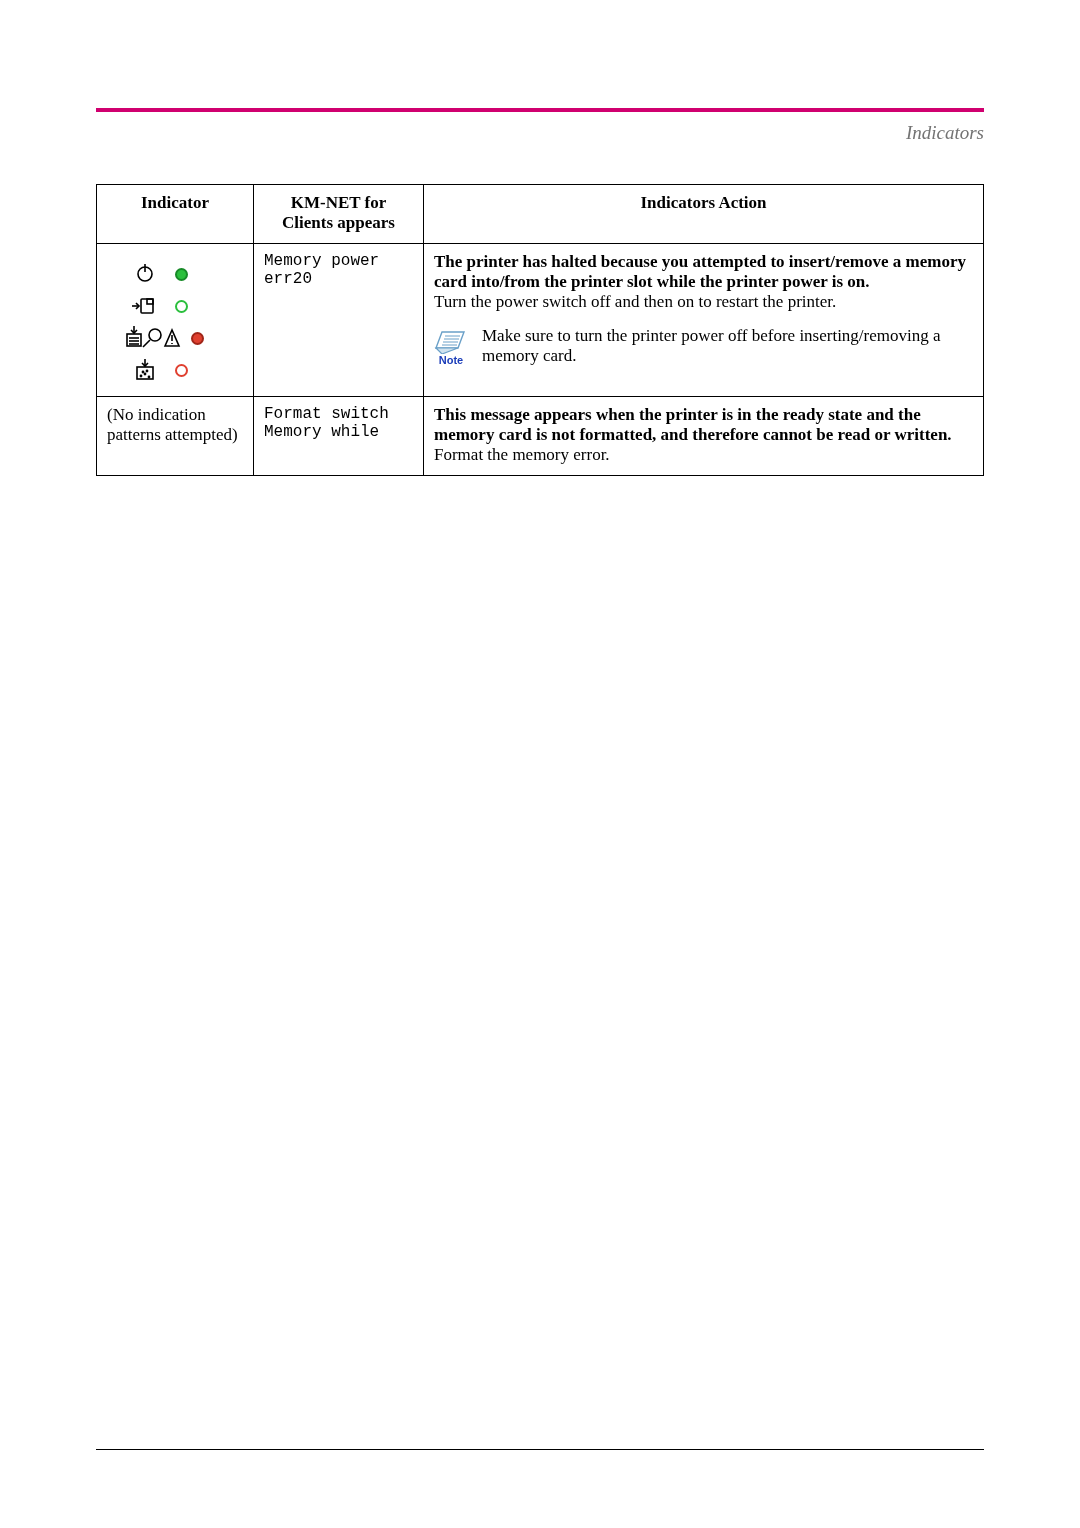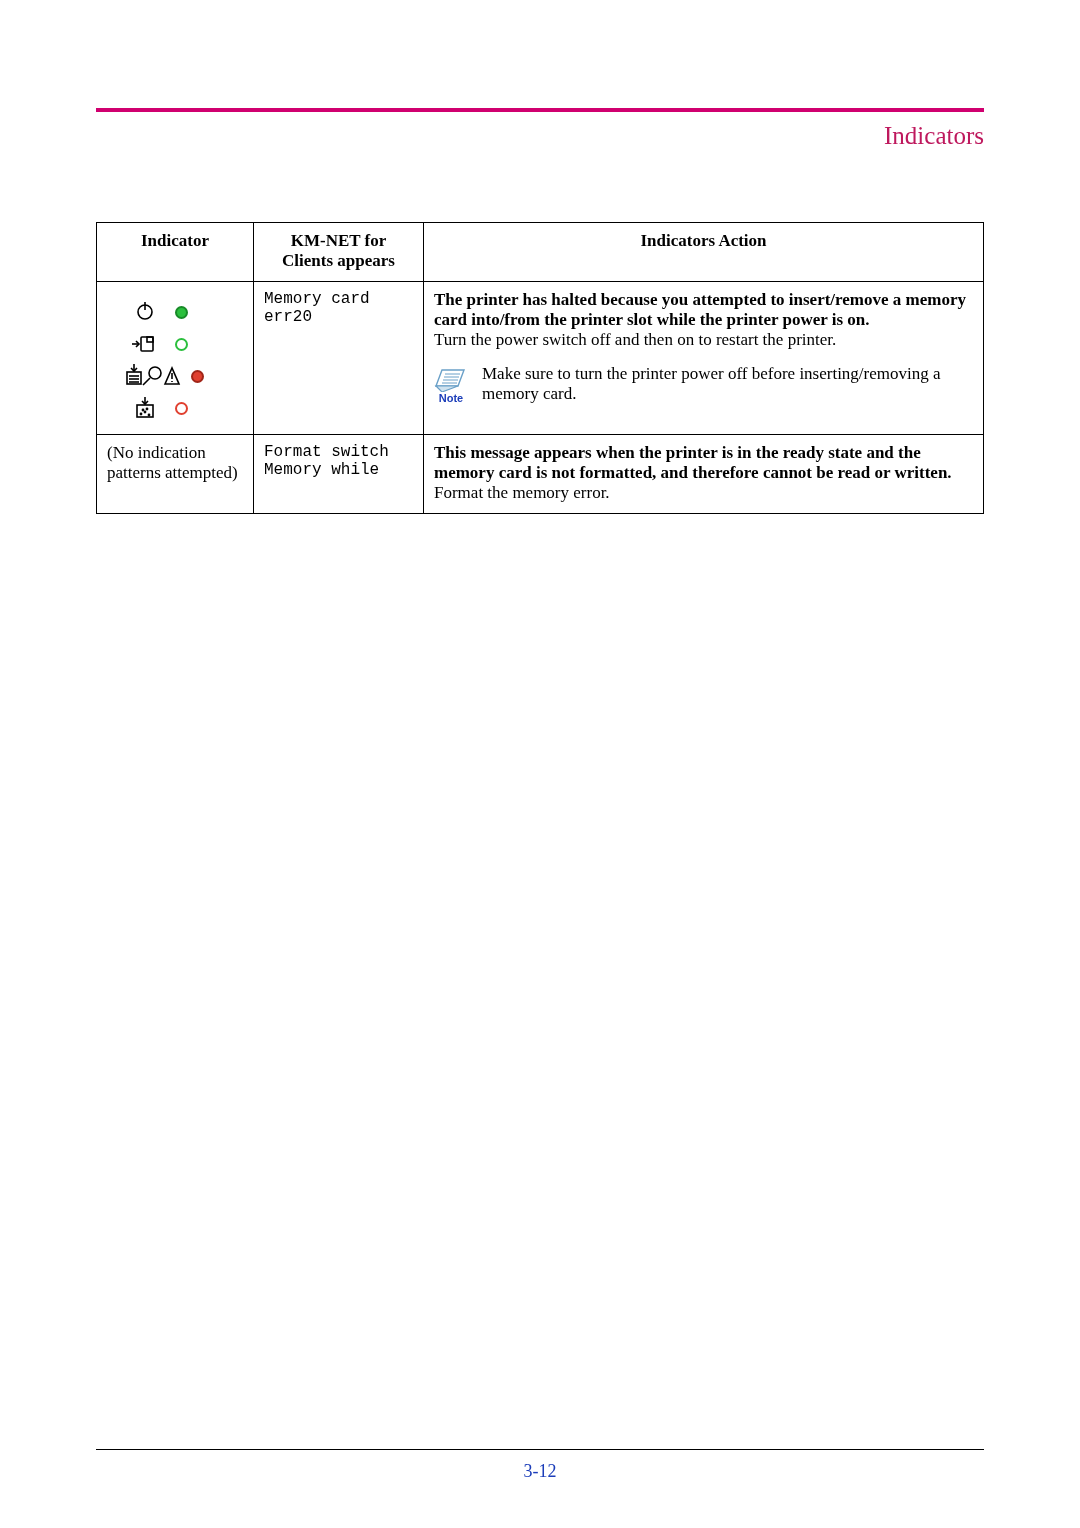--- a/index.html
+++ b/index.html
@@ -18,28 +18,29 @@
     width: 1080px;
     height: 1528px;
     padding: 96px 96px 0 96px;
   }
   .top-rule {
     border-top: 4px solid #d0006f;
     margin-top: 12px;
   }
   .header-text {
     text-align: right;
-    color: #be185d;
-    font-size: 25px;
+    color: #737373;
+    font-size: 19px;
     padding-top: 10px;
+    font-style: italic;
   }
   table.ind {
     border-collapse: collapse;
     width: 100%;
-    margin-top: 72px;
+    margin-top: 40px;
     table-layout: fixed;
   }
   table.ind th, table.ind td {
     border: 1.5px solid #000;
     padding: 8px 10px 10px 10px;
     vertical-align: top;
     text-align: left;
   }
   table.ind th {
     font-weight: bold;
@@ -189,21 +190,21 @@
                     <circle cx="11" cy="15" r="0.6" fill="#000"></circle>
                   <circle cx="15" cy="18" r="0.6" fill="#000"></circle>
                     <circle cx="9" cy="13" r="0.6" fill="#000"></circle>
                   <circle cx="13" cy="12" r="0.6" fill="#000"></circle>
                 </svg>
               </span>
               <span class="led led-ring-r"></span>
             </div>
           </div>
         </td>
-        <td class="mono">Memory card err20</td>
+        <td class="mono">Memory power err20</td>
         <td>
           <span class="bold">The printer has halted because you attempted to insert/remove a memory card into/from the printer slot while the printer power is on.</span><br>
           <span>Turn the power switch off and then on to restart the printer.</span>
           <div class="note-block">
             <div class="note-icon">
               <svg width="34" height="28" viewBox="0 0 34 28">
                 <polygon points="2,22 24,22 30,6 8,6" fill="#fff" stroke="#6aa0c8" stroke-width="1.4"></polygon>
                 <polygon points="2,22 8,28 24,22" fill="#cfe2ef" stroke="#6aa0c8" stroke-width="1.2"></polygon>
                 <line x1="11" y1="10" x2="26" y2="10" stroke="#6aa0c8" stroke-width="1"></line>
                 <line x1="10" y1="13" x2="25" y2="13" stroke="#6aa0c8" stroke-width="1"></line>
@@ -225,14 +226,13 @@
         </td>
         <td>
           <span class="bold">This message appears when the printer is in the ready state and the memory card is not formatted, and therefore cannot be read or written.</span><br>
           <span>Format the memory error.</span>
         </td>
       </tr>
     </tbody>
   </table>
 
   <div class="footer-rule"></div>
-  <div class="footer-text">3-12</div>
 </div>
 
 </body></html>

